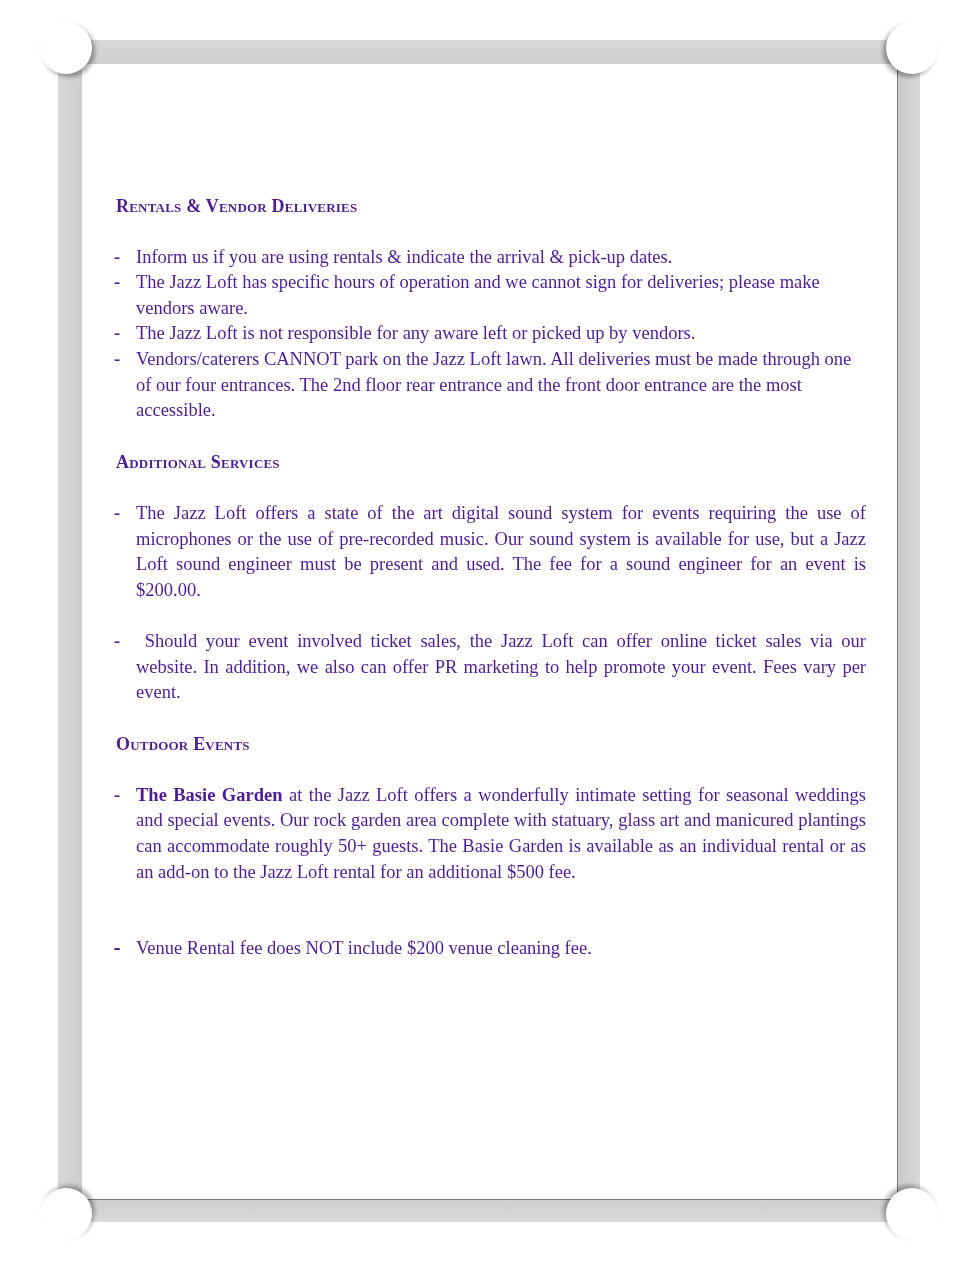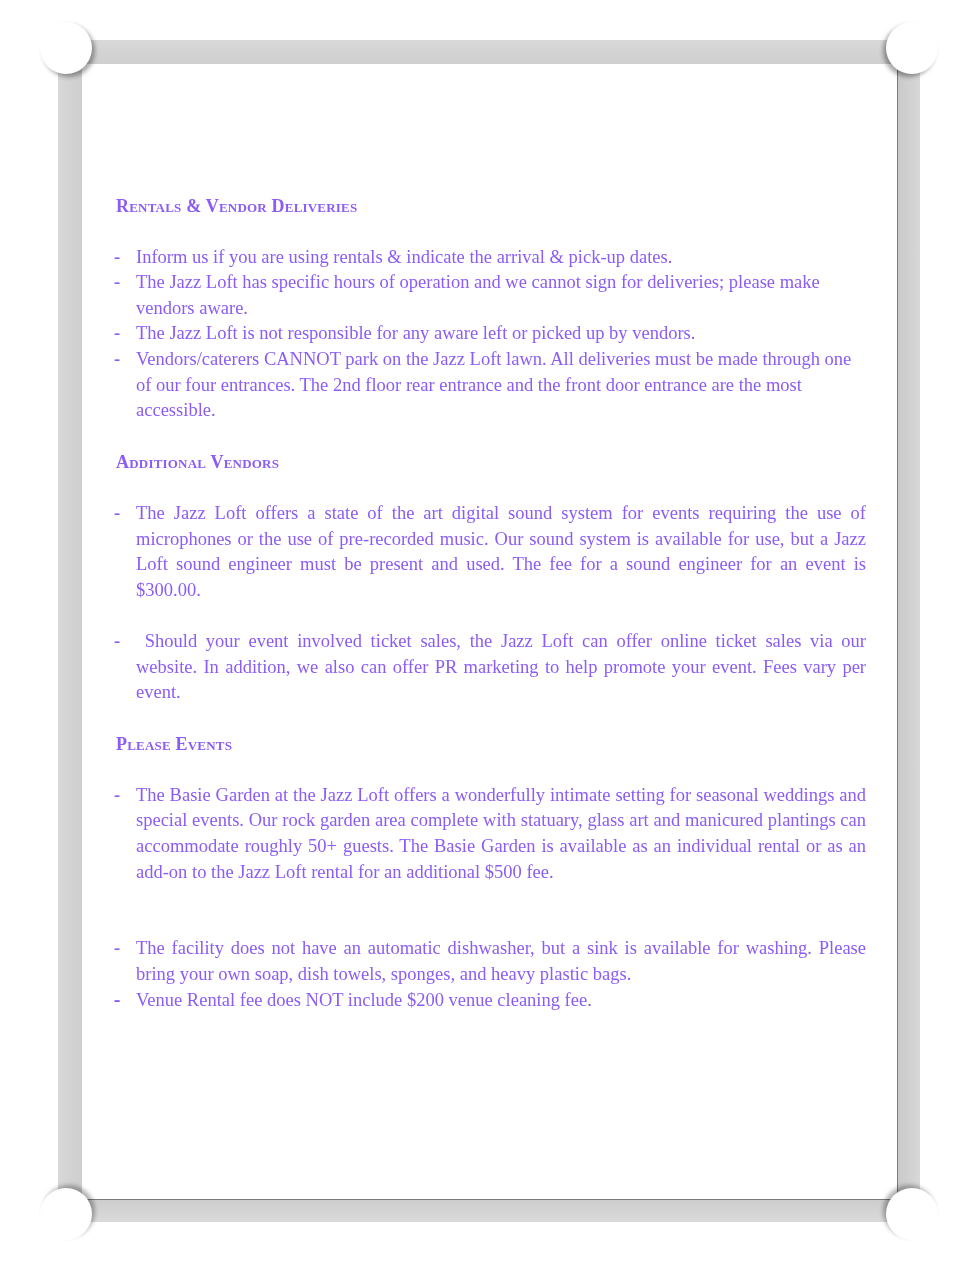--- a/index.html
+++ b/index.html
@@ -14,31 +14,31 @@
   .page { position:absolute; left:82px; top:64px; width:816px; height:1136px; background:#ffffff;
           border-right:1px solid #7a7a7a; border-bottom:1px solid #7a7a7a; box-sizing:border-box; }
 
   .corner { position:absolute; width:52px; height:52px; border-radius:50%; background:#ffffff; }
   .corner-tl { left:40px;  top:22px;   box-shadow: 3px 3px 4px rgba(0,0,0,0.35); }
   .corner-tr { left:886px; top:22px;   box-shadow:-3px 3px 4px rgba(0,0,0,0.35); }
   .corner-bl { left:40px;  top:1188px; box-shadow: 3px -3px 4px rgba(0,0,0,0.30); }
   .corner-br { left:886px; top:1188px; box-shadow:-3px -3px 4px rgba(0,0,0,0.30); }
 
   .content { position:absolute; left:116px; top:193px; width:750px;
-             font-family:"Liberation Serif", "DejaVu Serif", serif; color:#8b5cf6; font-size:18.5px; line-height:25.6px; }
+             font-family:"Liberation Serif", "DejaVu Serif", serif; color:#4c1d95; font-size:18.5px; line-height:25.6px; }
 
   .section-title { font-variant:small-caps; font-weight:bold; font-size:18px; margin:0; line-height:26px; letter-spacing:0.2px; }
   .section-title.first { margin-top:0; }
   .gap { height:25.6px; }
 
   ul.bullets { list-style:none; margin:0; padding:0; }
   ul.bullets li { position:relative; padding-left:20px; margin:0; }
   ul.bullets li .dash { position:absolute; left:-2px; top:0; font-weight:bold; }
   .justify { text-align:justify; }
-  .bold { font-weight:normal; }
+  .bold { font-weight:bold; }
   .under { text-decoration:underline; font-weight:bold; }
 </style>
 </head>
 <body>
 
 <div class="frame-band band-top"></div>
 <div class="frame-band band-bottom"></div>
 <div class="frame-band band-left"></div>
 <div class="frame-band band-right"></div>
 <div class="page"></div>
@@ -52,37 +52,37 @@
   <h2 class="section-title first">Rentals &amp; Vendor Deliveries</h2>
   <div class="gap"></div>
   <ul class="bullets">
     <li><span class="dash">-</span><span>Inform us if you are using rentals &amp; indicate the arrival &amp; pick-up dates.</span></li>
     <li><span class="dash">-</span><span>The Jazz Loft has specific hours of operation and we cannot sign for deliveries; please make vendors aware.</span></li>
     <li><span class="dash">-</span><span>The Jazz Loft is not responsible for any aware left or picked up by vendors.</span></li>
     <li><span class="dash">-</span><span>Vendors/caterers CANNOT park on the Jazz Loft lawn. All deliveries must be made through one of our four entrances. The 2nd floor rear entrance and the front door entrance are the most accessible.</span></li>
   </ul>
   <div class="gap"></div>
 
-  <h2 class="section-title">Additional Vendors</h2>
+  <h2 class="section-title">Additional Services</h2>
   <div class="gap"></div>
   <ul class="bullets">
-    <li class="justify"><span class="dash">-</span><span>The Jazz Loft offers a state of the art digital sound system for events requiring the use of microphones or the use of pre-recorded music. Our sound system is available for use, but a Jazz Loft sound engineer must be present and used. The fee for a sound engineer for an event is $300.00.</span></li>
+    <li class="justify"><span class="dash">-</span><span>The Jazz Loft offers a state of the art digital sound system for events requiring the use of microphones or the use of pre-recorded music. Our sound system is available for use, but a Jazz Loft sound engineer must be present and used. The fee for a sound engineer for an event is $200.00.</span></li>
   </ul>
   <div class="gap"></div>
   <ul class="bullets">
     <li class="justify"><span class="dash">-</span><span style="white-space:pre-wrap;"> Should your event involved ticket sales, the Jazz Loft can offer online ticket sales via our website. In addition, we also can offer PR marketing to help promote your event. Fees vary per event.</span></li>
   </ul>
   <div class="gap"></div>
 
-  <h2 class="section-title">Please Events</h2>
+  <h2 class="section-title">Outdoor Events</h2>
   <div class="gap"></div>
   <ul class="bullets">
     <li class="justify"><span class="dash">-</span><span class="bold">The Basie Garden</span><span> at the Jazz Loft offers a wonderfully intimate setting for seasonal weddings and special events. Our rock garden area complete with statuary, glass art and manicured plantings can accommodate roughly 50+ guests. The Basie Garden is available as an individual rental or as an add-on to the Jazz Loft rental for an additional $500 fee.</span></li>
   </ul>
   <div class="gap"></div>
 
   <div class="gap"></div>
   <ul class="bullets">
-    <li class="justify"><span class="dash">-</span><span>The facility does not have an automatic dishwasher, but a sink is available for washing. Please bring your own soap, dish towels, sponges, and heavy plastic bags.</span></li>
+    <li class="justify"><span class="dash">-</span></li>
     <li class="justify"><span class="dash">-</span></li>
     <li><span class="dash">-</span><span>Venue Rental fee does NOT include $200 venue cleaning fee.</span></li>
   </ul>
 </div>
 
 </body></html>

